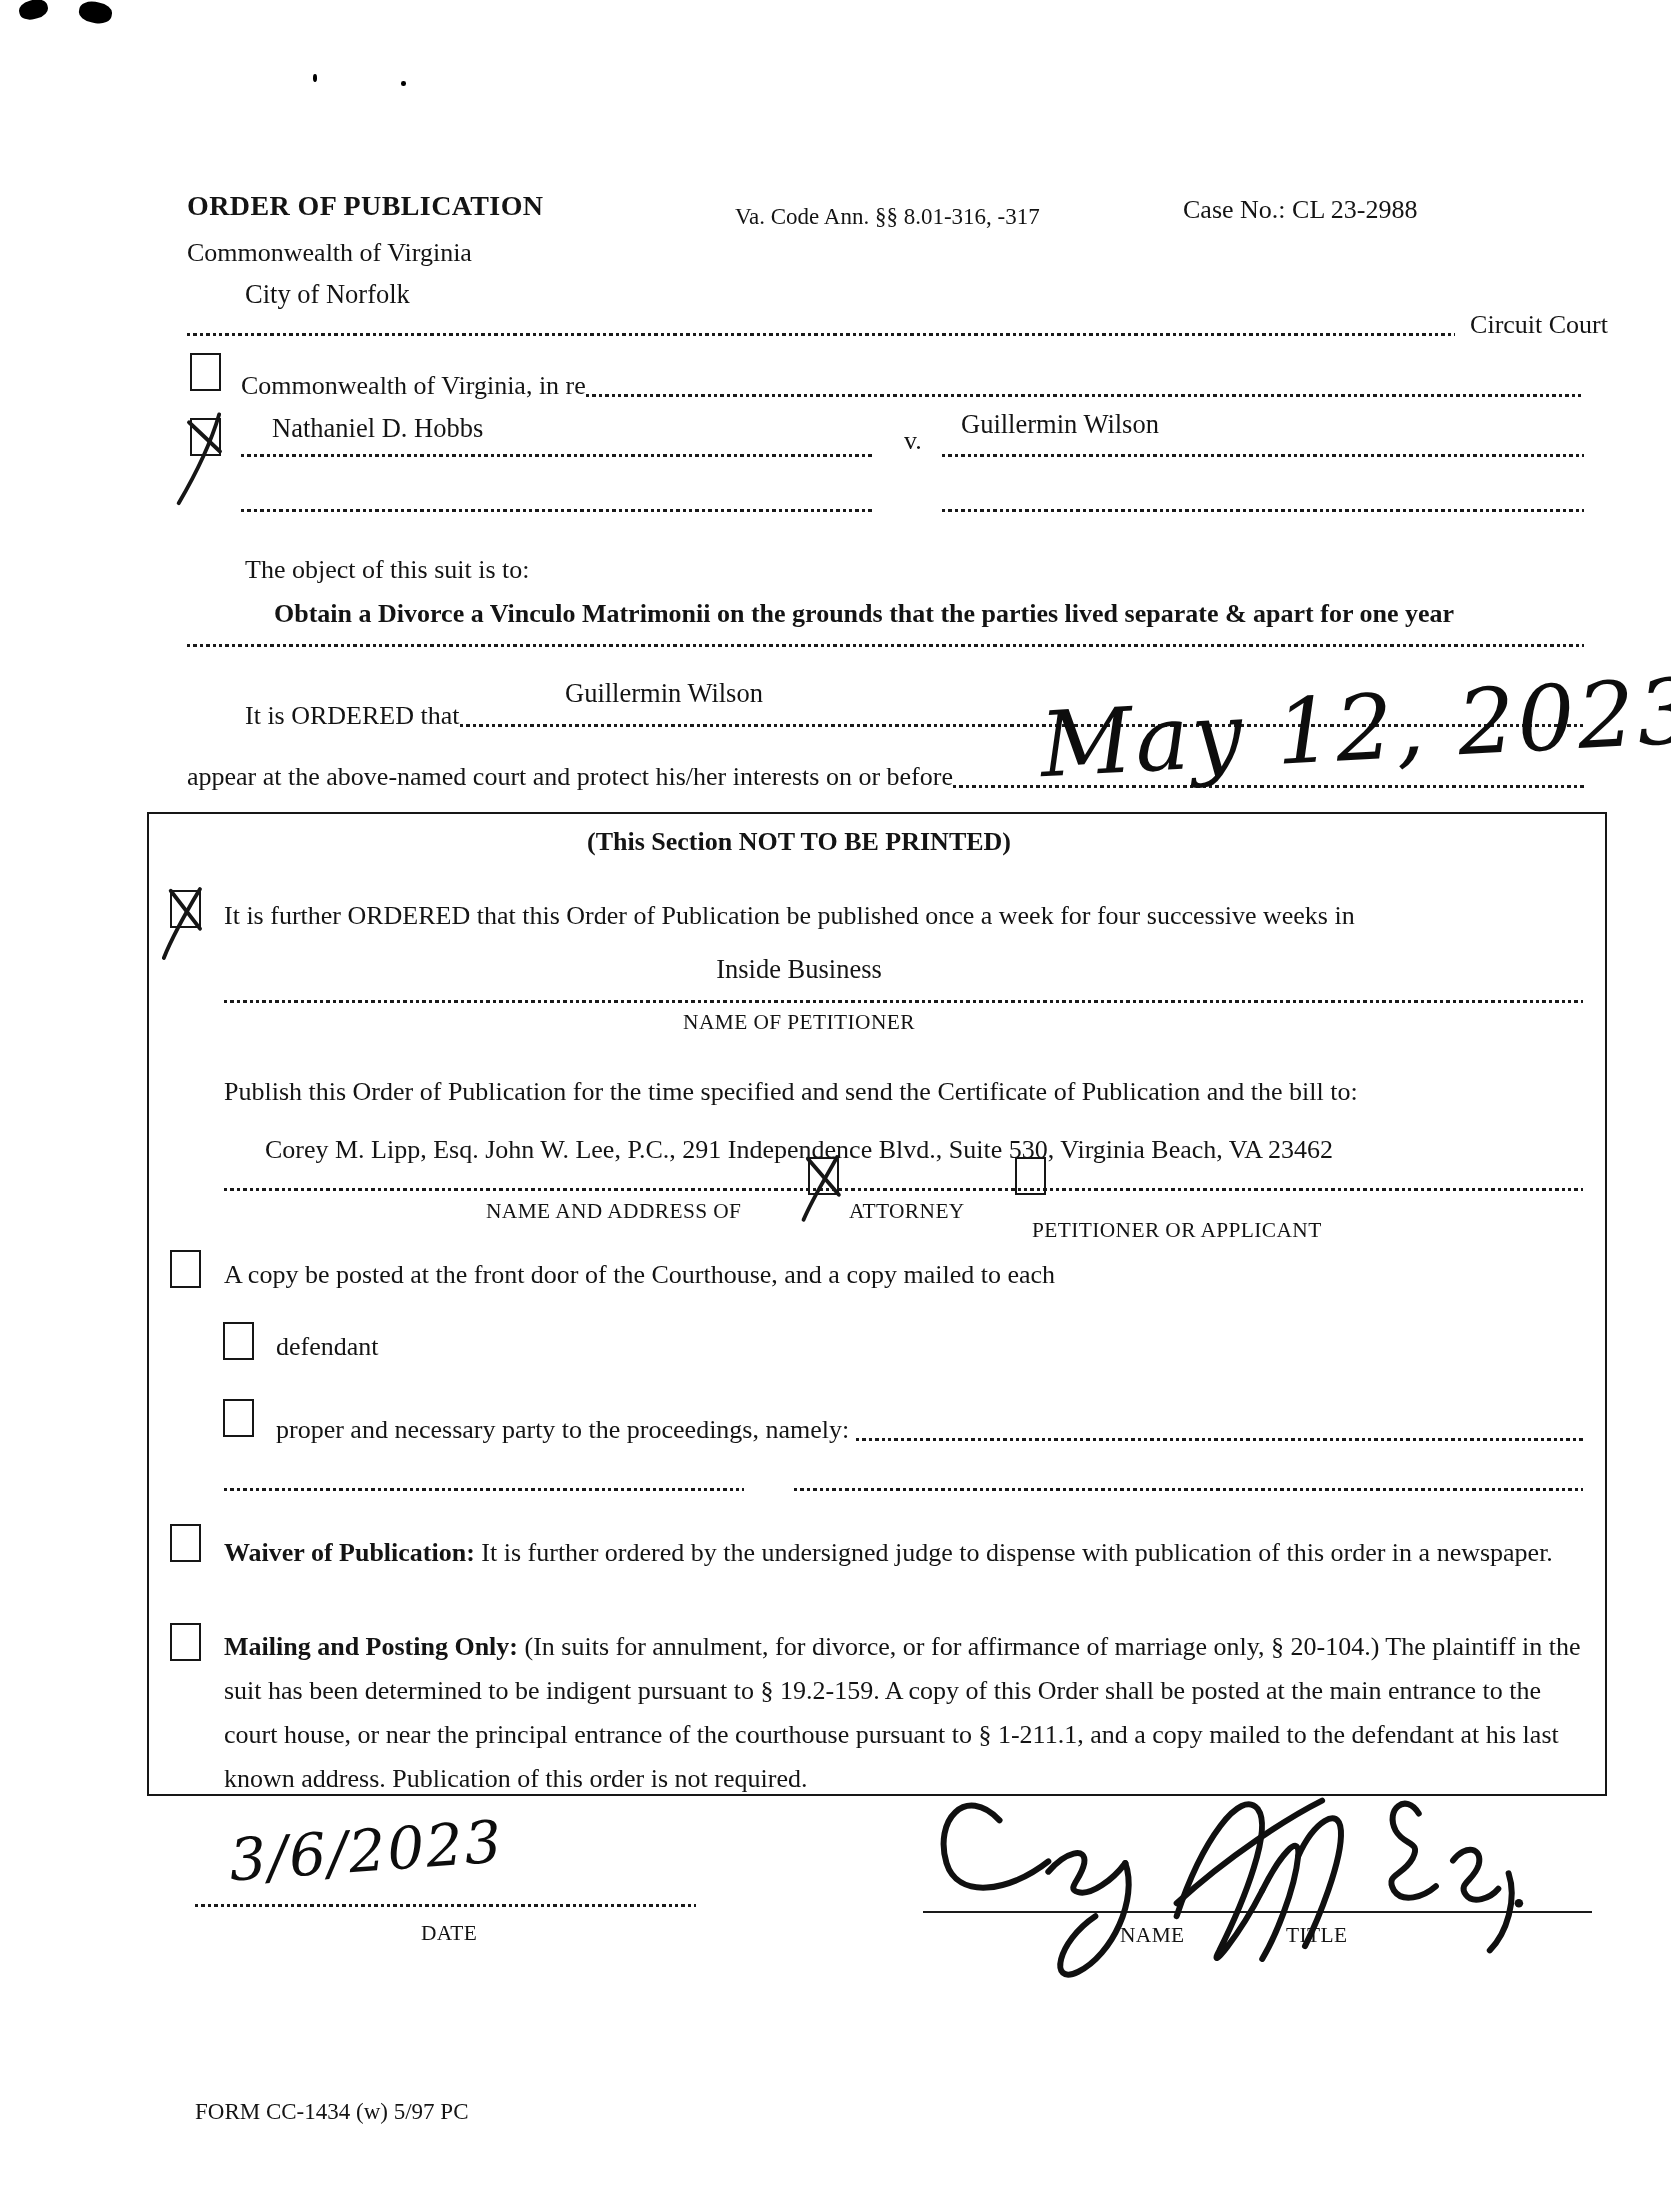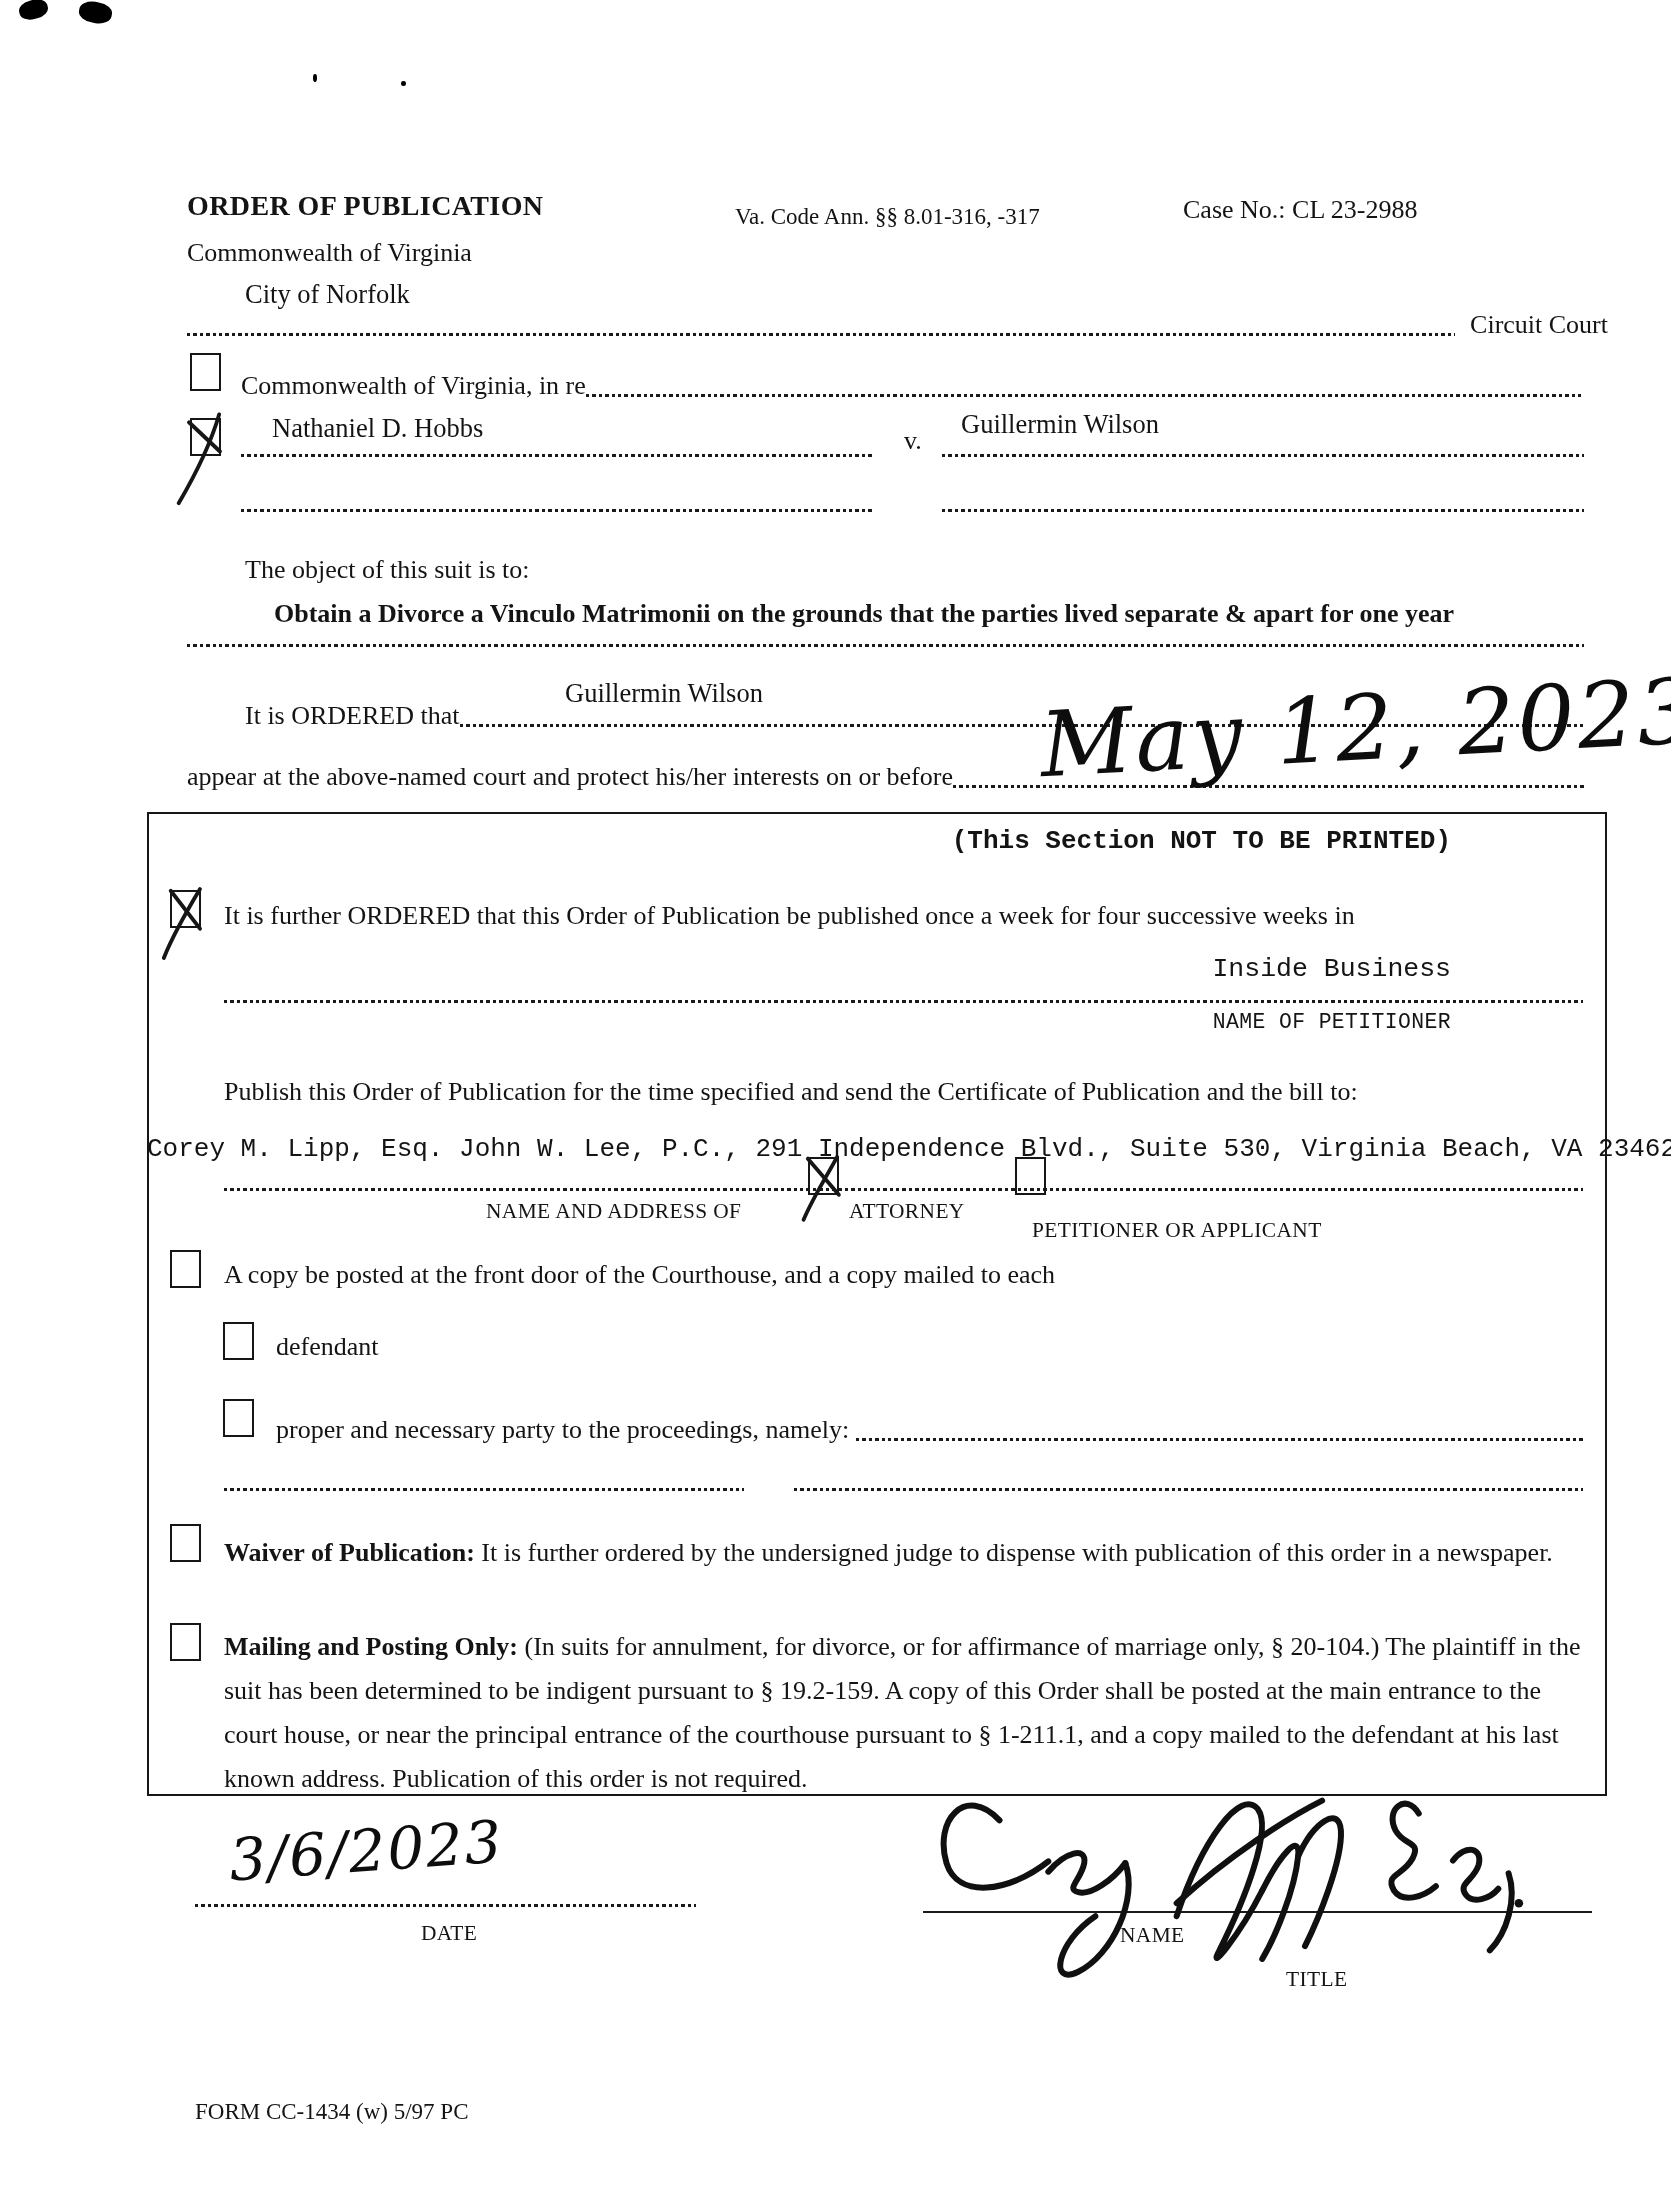--- a/index.html
+++ b/index.html
@@ -18,21 +18,21 @@
   .solid{height:2.1px;background:#1a1a1a;}
   .flexline{display:flex;align-items:flex-end;}
   .flexline .dot{flex:1;margin-bottom:4.3px;}
   .flexline .lbl{white-space:nowrap;}
   .checkbox{position:absolute;width:31px;height:38px;border:2.6px solid #161616;box-sizing:border-box;background:transparent;}
   .checkbox svg{position:absolute;left:-2.6px;top:-2.6px;width:31px;height:38px;overflow:visible;display:none;}
   .checkbox.checked svg{display:block;}
   .checkbox svg path{stroke:#161616;stroke-width:4.5;fill:none;stroke-linecap:round;}
   .hand{font-family:"DejaVu Serif",serif;font-style:italic;white-space:nowrap;color:#0d0d0d;}
   .box{position:absolute;border:2.6px solid #161616;box-sizing:border-box;}
-  .center-in-box{left:147px;width:1304px;text-align:right;font-family:Liberation Mono, monospace;}
+  .center-in-box{left:147px;width:1304px;text-align:center;}
   .wrapblock{font-size:26px;line-height:44px;}
   .artifact{position:absolute;background:#000;border-radius:45%;}
   .sig path{stroke:#101010;stroke-width:7;fill:none;stroke-linecap:round;stroke-linejoin:round;}
 </style>
 </head>
 <body>
 
 <div class="page">
 
   <div class="artifact" style="left:19px;top:0;width:29px;height:19px;transform:rotate(-14deg);"></div>
@@ -166,18 +166,18 @@
     <path d="M402,142 C422,102 447,72 444,102 C440,142 417,197 402,222"></path>
     <path d="M444,102 C462,62 492,42 494,72 C496,107 467,177 452,207"></path>
     <path d="M302,157 C362,102 432,57 472,37"></path>
     <path d="M585,52 C570,27 545,47 558,72 C568,90 588,84 578,104 C566,126 545,122 556,142 C566,157 590,150 605,137"></path>
     <path d="M625,107 C640,87 660,92 655,112 C650,130 630,134 640,147 C648,158 668,152 678,140"></path>
     <path d="M690,122 C700,152 688,192 668,212"></path>
     <circle cx="702" cy="157" r="5" fill="#101010" stroke="none"></circle>
   </svg>
   <div class="abs solid" style="left:923px;top:1911px;width:669px;"></div>
   <div class="abs cap" style="left:1120px;top:1923px;">NAME</div>
-  <div class="abs cap" style="left:1286px;top:1923px;margin-top:44px;">TITLE</div>
+  <div class="abs cap" style="left:1286px;top:1923px;">TITLE</div>
 
   <div class="abs t27" style="left:195px;top:2099px;">FORM CC-1434 (w) 5/97 PC</div>
 
 </div>
 
 
 </body></html>

